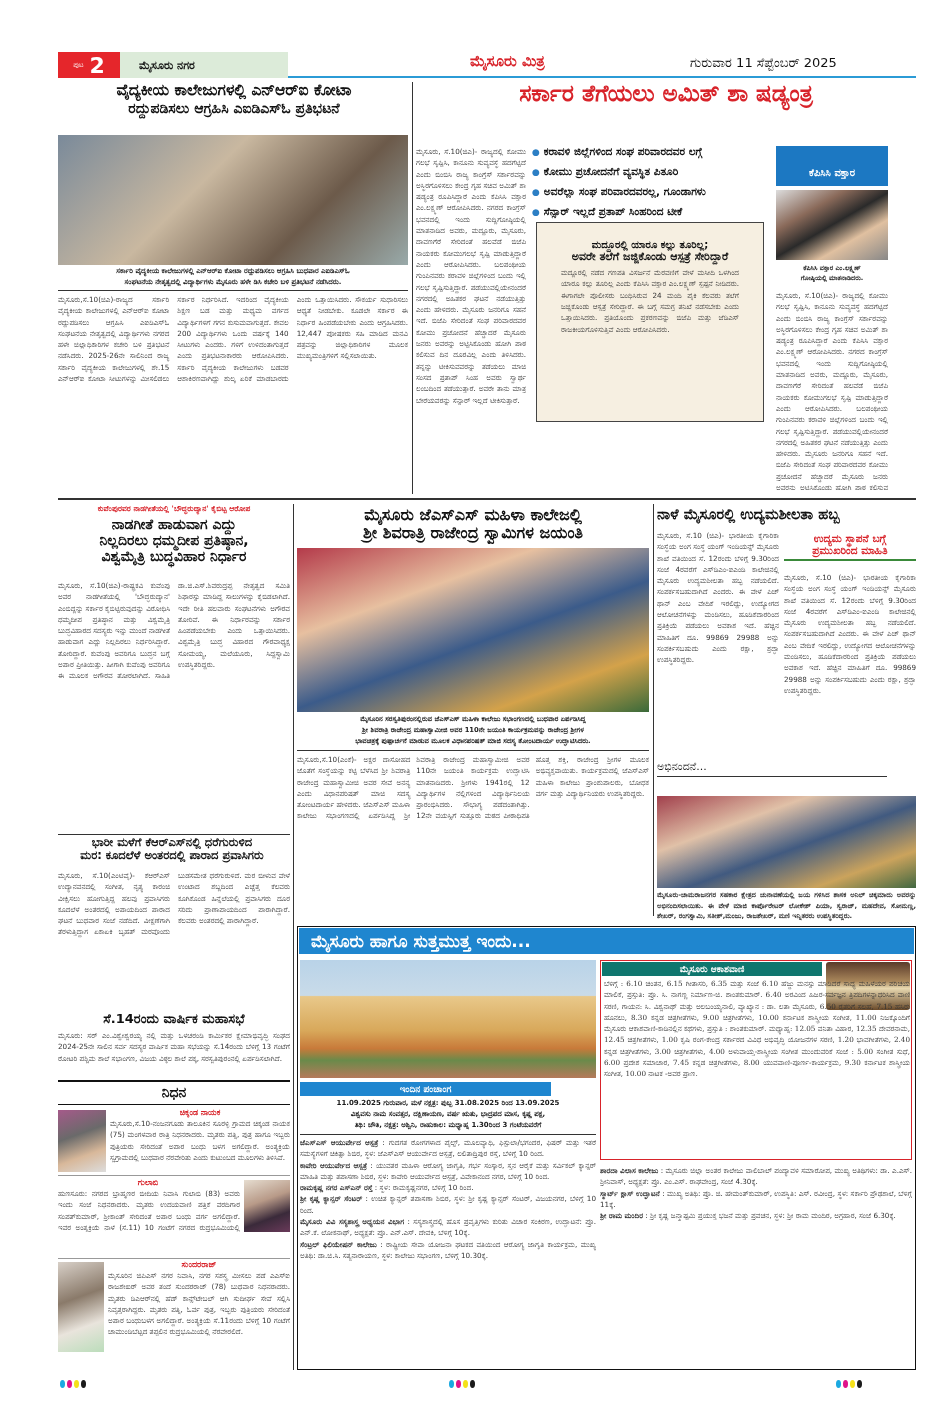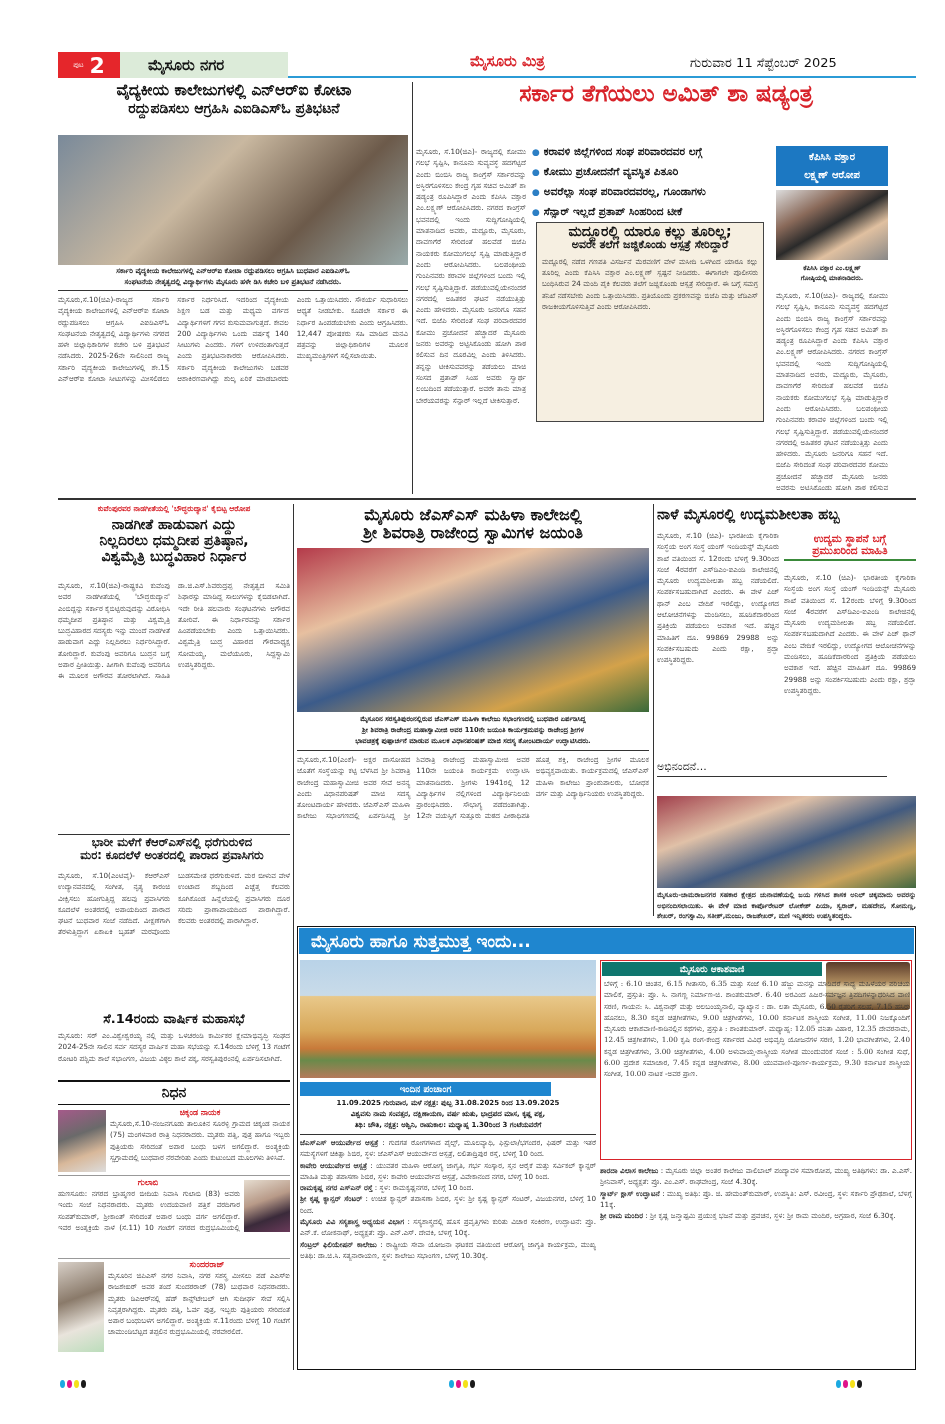--- a/index.html
+++ b/index.html
@@ -3,21 +3,21 @@
 <meta charset="utf-8">
 <style>
 *{box-sizing:border-box;margin:0;padding:0}
 body{width:945px;height:1424px;background:#fff;font-family:"DejaVu Sans",sans-serif;color:#1a1a1a;position:relative;overflow:hidden}
 .abs{position:absolute}
 .txt{font-family:"DejaVu Sans",sans-serif;font-size:7.2px;line-height:11.3px;color:#333;text-align:justify;overflow:hidden}
 .mast-left{left:58px;top:52px;width:230px;height:26px;display:flex}
 .pg-box{background:#e5262b;color:#fff;width:62px;display:flex;align-items:center;justify-content:center;gap:6px}
 .pg-box .pgw{font-size:7px}
 .pg-box .pgn{font-size:22px;font-weight:bold}
-.sect{background:#dcebd9;flex:1;display:flex;align-items:center;padding-left:28px;font-size:15px;font-weight:bold;color:#111}
+.sect{background:#dcebd9;flex:1;display:flex;align-items:center;padding-left:19px;font-size:11px;font-weight:bold;color:#111}
 .brand{left:470px;top:52px;font-size:15px;font-weight:bold;color:#d8232a}
 .date{left:690px;top:55px;font-size:13px;color:#111}
 .blue-rule{left:288px;top:76px;width:628px;height:2px;background:#2b9bd6}
 .h1{font-weight:bold;color:#111;line-height:1.15;text-align:center}
 .h-red{font-weight:bold;color:#d8232a;line-height:1.15;text-align:center}
 .photo{background:linear-gradient(135deg,#7a8a9a,#c9b8a0 40%,#6c5a4a 70%,#9aa)}
 .photo2{background:linear-gradient(160deg,#b43a4a,#e7c0a0 30%,#3b5b8a 55%,#d4a24a 80%,#3a6a3a)}
 .photo3{background:linear-gradient(150deg,#ddd,#8a6a5a 30%,#2a2a2a 50%,#e0c0a0 70%,#888)}
 .palace{background:linear-gradient(180deg,#b9d3e8 0%,#c9dbe9 30%,#e8c88a 31%,#d8a85a 60%,#c87a3a 75%,#6a8a4a 85%,#b57a5a 100%)}
 .caption{font-size:7px;line-height:11px;text-align:center;color:#222;font-weight:bold}
@@ -66,25 +66,25 @@
   <div class="h-red" style="font-size:23px">ಸರ್ಕಾರ ತೆಗೆಯಲು ಅಮಿತ್ ಶಾ ಷಡ್ಯಂತ್ರ</div>
 </div>
 <div class="abs txt" style="left:416px;top:146px;width:110px;height:340px">ಮೈಸೂರು, ಸೆ.10(ಜಿಎ)- ರಾಜ್ಯದಲ್ಲಿ ಕೋಮು ಗಲಭೆ ಸೃಷ್ಟಿಸಿ, ಕಾನೂನು ಸುವ್ಯವಸ್ಥೆ ಹದಗೆಟ್ಟಿದೆ ಎಂದು ಬಿಂಬಿಸಿ ರಾಜ್ಯ ಕಾಂಗ್ರೆಸ್ ಸರ್ಕಾರವನ್ನು ಅಸ್ಥಿರಗೊಳಿಸಲು ಕೇಂದ್ರ ಗೃಹ ಸಚಿವ ಅಮಿತ್ ಶಾ ಷಡ್ಯಂತ್ರ ರೂಪಿಸಿದ್ದಾರೆ ಎಂದು ಕೆಪಿಸಿಸಿ ವಕ್ತಾರ ಎಂ.ಲಕ್ಷ್ಮಣ್ ಆರೋಪಿಸಿದರು. ನಗರದ ಕಾಂಗ್ರೆಸ್ ಭವನದಲ್ಲಿ ಇಂದು ಸುದ್ದಿಗೋಷ್ಠಿಯಲ್ಲಿ ಮಾತನಾಡಿದ ಅವರು, ಮದ್ದೂರು, ಮೈಸೂರು, ದಾವಣಗೆರೆ ಸೇರಿದಂತೆ ಹಲವೆಡೆ ಬಿಜೆಪಿ ನಾಯಕರು ಕೋಮುಗಲಭೆ ಸೃಷ್ಟಿ ಮಾಡುತ್ತಿದ್ದಾರೆ ಎಂದು ಆರೋಪಿಸಿದರು. ಬಲಪಂಥೀಯ ಗುಂಪಿನವರು ಕರಾವಳಿ ಜಿಲ್ಲೆಗಳಿಂದ ಬಂದು ಇಲ್ಲಿ ಗಲಭೆ ಸೃಷ್ಟಿಸುತ್ತಿದ್ದಾರೆ. ಪಡೆಯುವಲ್ಲಿಯೇನಂದರೆ ನಗರದಲ್ಲಿ ಅಹಿತಕರ ಘಟನೆ ನಡೆಯುತ್ತಿತ್ತು ಎಂದು ಹೇಳಿದರು. ಮೈಸೂರು ಜನರಿಗೂ ಸಹನೆ ಇದೆ. ಬಿಜೆಪಿ ಸೇರಿದಂತೆ ಸಂಘ ಪರಿವಾರದವರ ಕೋಮು ಪ್ರಚೋದನೆ ಹೆಚ್ಚಾದರೆ ಮೈಸೂರು ಜನರು ಅವರನ್ನು ಅಟ್ಟಿಸಿಕೊಂಡು ಹೋಗಿ ಪಾಠ ಕಲಿಸುವ ದಿನ ದೂರವಿಲ್ಲ ಎಂದು ತಿಳಿಸಿದರು. ತನ್ನನ್ನು ಟೀಕಿಸುವವರನ್ನು ತಡೆಯಲು ಮಾಜಿ ಸಂಸದ ಪ್ರತಾಪ್ ಸಿಂಹ ಅವರು ಸ್ವಾರ್ಥ ಲಂಬದಿಂದ ತಡೆಯುತ್ತಾರೆ. ಅವರೇ ತಾನು ಮಾತ್ರ ಬೇರೆಯವರನ್ನು ಸೆನ್ಸಾರ್ ಇಲ್ಲದೆ ಟೀಕಿಸುತ್ತಾರೆ.</div>
 <ul class="abs bullet-list" style="left:532px;top:142px;width:230px;font-size:10.5px">
   <li>ಕರಾವಳಿ ಜಿಲ್ಲೆಗಳಿಂದ ಸಂಘ ಪರಿವಾರದವರ ಲಗ್ಗೆ</li>
   <li>ಕೋಮು ಪ್ರಚೋದನೆಗೆ ವ್ಯವಸ್ಥಿತ ಪಿತೂರಿ</li>
   <li>ಅವರೆಲ್ಲಾ ಸಂಘ ಪರಿವಾರದವರಲ್ಲ, ಗೂಂಡಾಗಳು</li>
   <li>ಸೆನ್ಸಾರ್ ಇಲ್ಲದೆ ಪ್ರತಾಪ್ ಸಿಂಹರಿಂದ ಟೀಕೆ</li>
 </ul>
 <div class="abs tan-box" style="left:536px;top:222px;width:228px;height:200px">
-  <div class="h1" style="font-size:14px;margin-top:0">ಮದ್ದೂರಲ್ಲಿ ಯಾರೂ ಕಲ್ಲು ತೂರಿಲ್ಲ;</div>
+  <div class="h1" style="font-size:10px;margin-top:16px">ಮದ್ದೂರಲ್ಲಿ ಯಾರೂ ಕಲ್ಲು ತೂರಿಲ್ಲ;</div>
   <div class="h1" style="font-size:11px">ಅವರೇ ತಲೆಗೆ ಜಜ್ಜಿಕೊಂಡು ಆಸ್ಪತ್ರೆ ಸೇರಿದ್ದಾರೆ</div>
-  <div class="txt" style="padding:4px 5px;height:155px">ಮದ್ದೂರಲ್ಲಿ ನಡೆದ ಗಣಪತಿ ವಿಸರ್ಜನೆ ಮೆರವಣಿಗೆ ವೇಳೆ ಮಸೀದಿ ಒಳಗಿಂದ ಯಾರೂ ಕಲ್ಲು ತೂರಿಲ್ಲ ಎಂದು ಕೆಪಿಸಿಸಿ ವಕ್ತಾರ ಎಂ.ಲಕ್ಷ್ಮಣ್ ಸ್ಪಷ್ಟನೆ ನೀಡಿದರು. ಈಗಾಗಲೇ ಪೊಲೀಸರು ಬಂಧಿಸಿರುವ 24 ಮಂದಿ ಪೈಕಿ ಕೆಲವರು ತಲೆಗೆ ಜಜ್ಜಿಕೊಂಡು ಆಸ್ಪತ್ರೆ ಸೇರಿದ್ದಾರೆ. ಈ ಬಗ್ಗೆ ಸಮಗ್ರ ತನಿಖೆ ನಡೆಸಬೇಕು ಎಂದು ಒತ್ತಾಯಿಸಿದರು. ಪ್ರತಿಯೊಂದು ಪ್ರಕರಣವನ್ನು ಬಿಜೆಪಿ ಮತ್ತು ಜೆಡಿಎಸ್ ರಾಜಕೀಯಗೊಳಿಸುತ್ತಿವೆ ಎಂದು ಆರೋಪಿಸಿದರು.</div>
-</div>
-<div class="abs blue-box" style="left:776px;top:146px;width:112px;height:40px;padding-top:2px">
+  <div class="txt" style="padding:4px 24px;height:155px">ಮದ್ದೂರಲ್ಲಿ ನಡೆದ ಗಣಪತಿ ವಿಸರ್ಜನೆ ಮೆರವಣಿಗೆ ವೇಳೆ ಮಸೀದಿ ಒಳಗಿಂದ ಯಾರೂ ಕಲ್ಲು ತೂರಿಲ್ಲ ಎಂದು ಕೆಪಿಸಿಸಿ ವಕ್ತಾರ ಎಂ.ಲಕ್ಷ್ಮಣ್ ಸ್ಪಷ್ಟನೆ ನೀಡಿದರು. ಈಗಾಗಲೇ ಪೊಲೀಸರು ಬಂಧಿಸಿರುವ 24 ಮಂದಿ ಪೈಕಿ ಕೆಲವರು ತಲೆಗೆ ಜಜ್ಜಿಕೊಂಡು ಆಸ್ಪತ್ರೆ ಸೇರಿದ್ದಾರೆ. ಈ ಬಗ್ಗೆ ಸಮಗ್ರ ತನಿಖೆ ನಡೆಸಬೇಕು ಎಂದು ಒತ್ತಾಯಿಸಿದರು. ಪ್ರತಿಯೊಂದು ಪ್ರಕರಣವನ್ನು ಬಿಜೆಪಿ ಮತ್ತು ಜೆಡಿಎಸ್ ರಾಜಕೀಯಗೊಳಿಸುತ್ತಿವೆ ಎಂದು ಆರೋಪಿಸಿದರು.</div>
+</div>
+<div class="abs blue-box" style="left:776px;top:146px;width:112px;height:40px;padding-top:18px">
   <div style="font-size:10px">ಕೆಪಿಸಿಸಿ ವಕ್ತಾರ</div>
   <div style="font-size:10px">ಲಕ್ಷ್ಮಣ್ ಆರೋಪ</div>
 </div>
 <div class="abs photo3" style="left:776px;top:190px;width:112px;height:70px"></div>
 <div class="abs caption" style="left:776px;top:263px;width:112px;font-size:6.5px;line-height:10px">
   <div>ಕೆಪಿಸಿಸಿ ವಕ್ತಾರ ಎಂ.ಲಕ್ಷ್ಮಣ್</div>
   <div>ಗೋಷ್ಠಿಯಲ್ಲಿ ಮಾತನಾಡಿದರು.</div>
 </div>
 <div class="abs txt" style="left:776px;top:290px;width:112px;height:200px">ಮೈಸೂರು, ಸೆ.10(ಜಿಎ)- ರಾಜ್ಯದಲ್ಲಿ ಕೋಮು ಗಲಭೆ ಸೃಷ್ಟಿಸಿ, ಕಾನೂನು ಸುವ್ಯವಸ್ಥೆ ಹದಗೆಟ್ಟಿದೆ ಎಂದು ಬಿಂಬಿಸಿ ರಾಜ್ಯ ಕಾಂಗ್ರೆಸ್ ಸರ್ಕಾರವನ್ನು ಅಸ್ಥಿರಗೊಳಿಸಲು ಕೇಂದ್ರ ಗೃಹ ಸಚಿವ ಅಮಿತ್ ಶಾ ಷಡ್ಯಂತ್ರ ರೂಪಿಸಿದ್ದಾರೆ ಎಂದು ಕೆಪಿಸಿಸಿ ವಕ್ತಾರ ಎಂ.ಲಕ್ಷ್ಮಣ್ ಆರೋಪಿಸಿದರು. ನಗರದ ಕಾಂಗ್ರೆಸ್ ಭವನದಲ್ಲಿ ಇಂದು ಸುದ್ದಿಗೋಷ್ಠಿಯಲ್ಲಿ ಮಾತನಾಡಿದ ಅವರು, ಮದ್ದೂರು, ಮೈಸೂರು, ದಾವಣಗೆರೆ ಸೇರಿದಂತೆ ಹಲವೆಡೆ ಬಿಜೆಪಿ ನಾಯಕರು ಕೋಮುಗಲಭೆ ಸೃಷ್ಟಿ ಮಾಡುತ್ತಿದ್ದಾರೆ ಎಂದು ಆರೋಪಿಸಿದರು. ಬಲಪಂಥೀಯ ಗುಂಪಿನವರು ಕರಾವಳಿ ಜಿಲ್ಲೆಗಳಿಂದ ಬಂದು ಇಲ್ಲಿ ಗಲಭೆ ಸೃಷ್ಟಿಸುತ್ತಿದ್ದಾರೆ. ಪಡೆಯುವಲ್ಲಿಯೇನಂದರೆ ನಗರದಲ್ಲಿ ಅಹಿತಕರ ಘಟನೆ ನಡೆಯುತ್ತಿತ್ತು ಎಂದು ಹೇಳಿದರು. ಮೈಸೂರು ಜನರಿಗೂ ಸಹನೆ ಇದೆ. ಬಿಜೆಪಿ ಸೇರಿದಂತೆ ಸಂಘ ಪರಿವಾರದವರ ಕೋಮು ಪ್ರಚೋದನೆ ಹೆಚ್ಚಾದರೆ ಮೈಸೂರು ಜನರು ಅವರನ್ನು ಅಟ್ಟಿಸಿಕೊಂಡು ಹೋಗಿ ಪಾಠ ಕಲಿಸುವ ದಿನ ದೂರವಿಲ್ಲ ಎಂದು ತಿಳಿಸಿದರು. ತನ್ನನ್ನು ಟೀಕಿಸುವವರನ್ನು ತಡೆಯಲು ಮಾಜಿ ಸಂಸದ ಪ್ರತಾಪ್ ಸಿಂಹ ಅವರು ಸ್ವಾರ್ಥ ಲಂಬದಿಂದ ತಡೆಯುತ್ತಾರೆ. ಅವರೇ ತಾನು ಮಾತ್ರ ಬೇರೆಯವರನ್ನು ಸೆನ್ಸಾರ್ ಇಲ್ಲದೆ ಟೀಕಿಸುತ್ತಾರೆ.</div>
 
@@ -119,21 +119,21 @@
 </div>
 <div class="abs hline" style="left:58px;top:1175px;width:232px;background:#999"></div>
 <div class="abs" style="left:58px;top:1178px;width:232px">
   <div class="obit-name" style="position:absolute;left:0;width:180px">ಗುಲಾಬಿ</div>
   <div class="txt" style="position:absolute;left:0;top:10px;width:182px;height:44px">ಹುಣಸೂರು: ನಗರದ ಬ್ರಾಹ್ಮಣರ ಬೀದಿಯ ನಿವಾಸಿ ಗುಲಾಬಿ (83) ಅವರು ಇಂದು ಸಂಜೆ ನಿಧನರಾದರು. ಮೃತರು ಉದಯವಾಣಿ ಪತ್ರಿಕೆ ವರದಿಗಾರ ಸಂಪತ್‌ಕುಮಾರ್, ಶ್ರೀಕಾಂತ್ ಸೇರಿದಂತೆ ಅಪಾರ ಬಂಧು ವರ್ಗ ಅಗಲಿದ್ದಾರೆ. ಇವರ ಅಂತ್ಯಕ್ರಿಯೆ ನಾಳೆ (ಸೆ.11) 10 ಗಂಟೆಗೆ ನಗರದ ರುದ್ರಭೂಮಿಯಲ್ಲಿ ನೆರವೇರಲಿದೆ.</div>
   <div style="position:absolute;left:186px;top:2px;width:46px;height:52px;background:linear-gradient(160deg,#e6ddd0,#b89a88 40%,#3a2a3a 70%,#6a3a5a)"></div>
 </div>
 <div class="abs hline" style="left:58px;top:1258px;width:232px;background:#999"></div>
 <div class="abs" style="left:58px;top:1260px;width:232px">
   <div style="position:absolute;left:0;top:2px;width:46px;height:90px;background:linear-gradient(160deg,#d8d0c8,#8a7a6a 40%,#e9e4dc 70%,#bdb)"></div>
-  <div class="obit-name" style="position:absolute;left:58px;width:182px">ಸುಂದರರಾಜ್</div>
+  <div class="obit-name" style="position:absolute;left:50px;width:182px">ಸುಂದರರಾಜ್</div>
   <div class="txt" style="position:absolute;left:50px;top:10px;width:182px;height:100px">ಮೈಸೂರಿನ ಜಿಪಿಎಸ್ ನಗರ ನಿವಾಸಿ, ನಗರ ಸಶಸ್ತ್ರ ಮೀಸಲು ಪಡೆ ಎಎಸ್‌ಐ ರಾಜಶೇಖರ್ ಅವರ ತಂದೆ ಸುಂದರರಾಜ್ (78) ಬುಧವಾರ ನಿಧನರಾದರು. ಮೃತರು ಡಿಎಆರ್‌ನಲ್ಲಿ ಹೆಡ್ ಕಾನ್ಸ್‌ಟೇಬಲ್ ಆಗಿ ಸುದೀರ್ಘ ಸೇವೆ ಸಲ್ಲಿಸಿ ನಿವೃತ್ತರಾಗಿದ್ದರು. ಮೃತರು ಪತ್ನಿ, ಓರ್ವ ಪುತ್ರ, ಇಬ್ಬರು ಪುತ್ರಿಯರು ಸೇರಿದಂತೆ ಅಪಾರ ಬಂಧುಬಳಗ ಅಗಲಿದ್ದಾರೆ. ಅಂತ್ಯಕ್ರಿಯೆ ಸೆ.11ರಂದು ಬೆಳಿಗ್ಗೆ 10 ಗಂಟೆಗೆ ಚಾಮುಂಡಿಬೆಟ್ಟದ ತಪ್ಪಲಿನ ರುದ್ರಭೂಮಿಯಲ್ಲಿ ನೆರವೇರಲಿದೆ.</div>
 </div>
 
 <div class="abs vline" style="left:293px;top:504px;height:866px"></div>
 
 <div class="abs" style="left:297px;top:506px;width:352px">
   <div class="h1" style="font-size:16px">ಮೈಸೂರು ಜೆಎಸ್‌ಎಸ್ ಮಹಿಳಾ ಕಾಲೇಜಲ್ಲಿ</div>
   <div class="h1" style="font-size:16px">ಶ್ರೀ ಶಿವರಾತ್ರಿ ರಾಜೇಂದ್ರ ಸ್ವಾಮಿಗಳ ಜಯಂತಿ</div>
 </div>
 <div class="abs photo2" style="left:297px;top:548px;width:352px;height:164px"></div>

